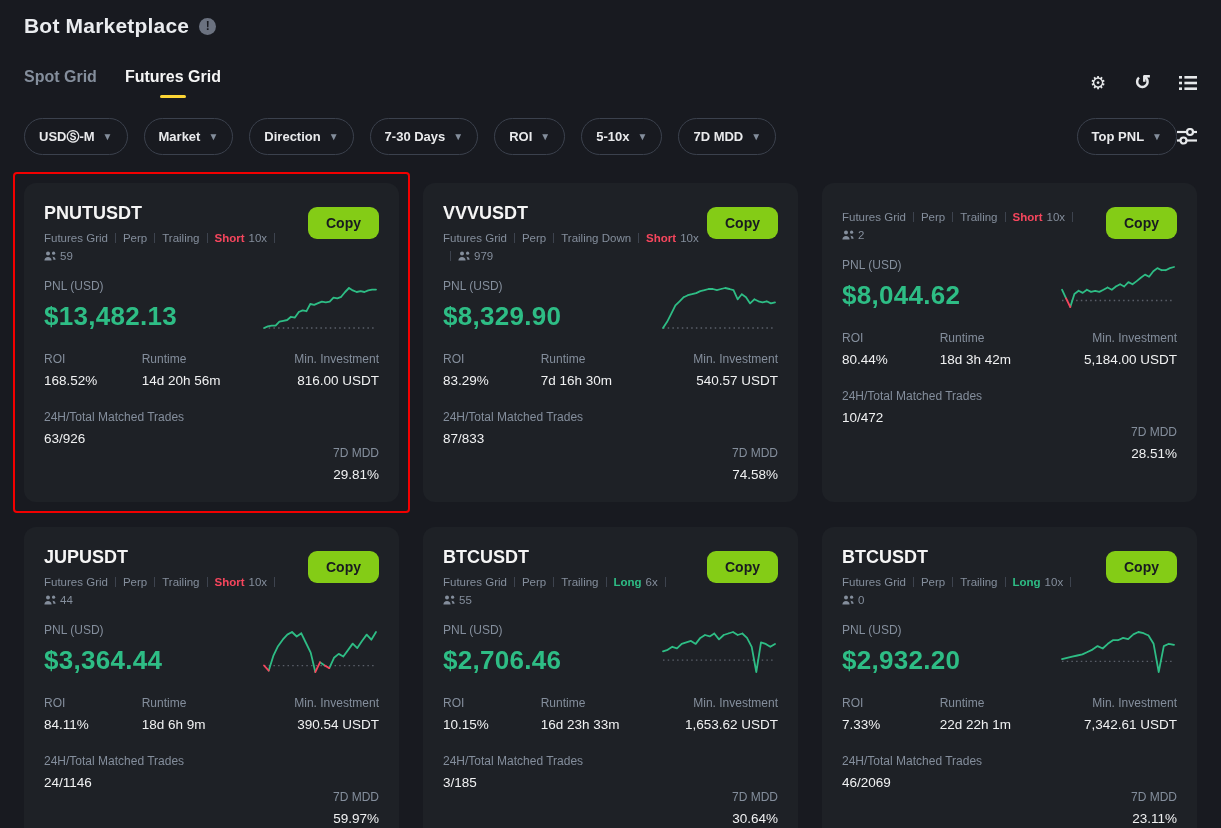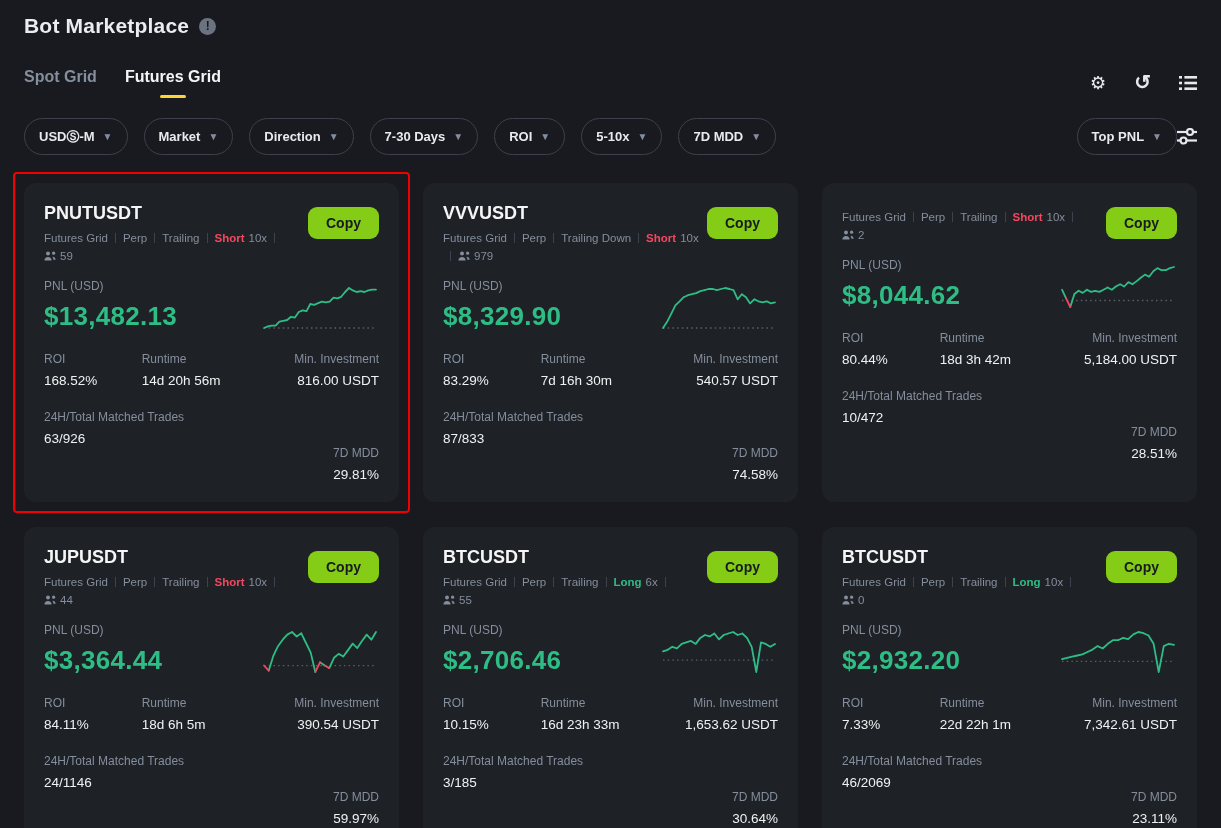--- a/index.html
+++ b/index.html
@@ -370,21 +370,21 @@
             </svg>
           </div>
     </div>
     <div class="stats">
       <div>
         <div class="s-label">ROI</div>
             <div class="s-value">84.11%</div>
       </div>
       <div>
         <div class="s-label">Runtime</div>
-            <div class="s-value">18d 6h 5m</div>
+            <div class="s-value">18d 6h 9m</div>
       </div>
       <div class="right">
         <div class="s-label">Min. Investment</div>
             <div class="s-value">390.54 USDT</div>
       </div>
     </div>
     <div class="bottom">
       <div>
         <div class="s-label">24H/Total Matched Trades</div>
             <div class="s-value">24/1146</div>

